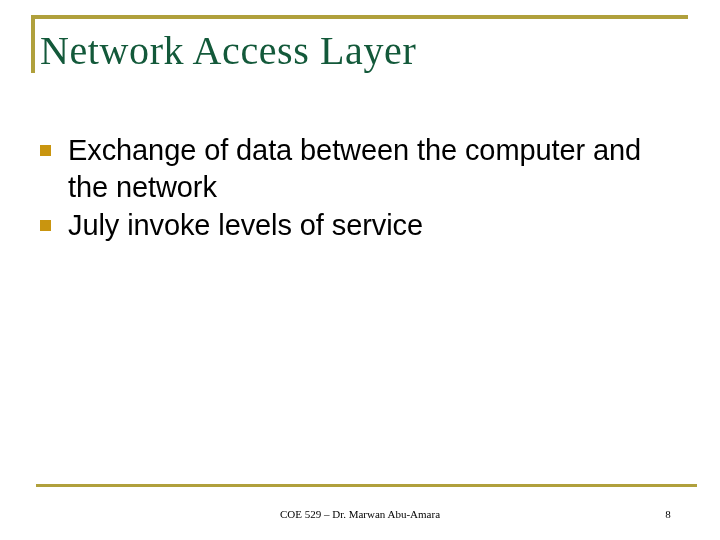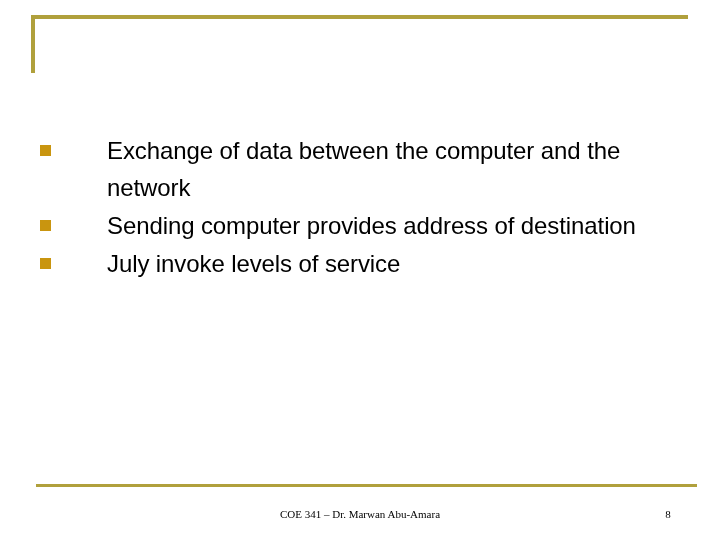--- a/index.html
+++ b/index.html
@@ -65,25 +65,24 @@
     flex: 0 0 auto;
     width: 11px;
     height: 11px;
     background: #c9950f;
     margin-top: 13px;
     margin-right: 17px;
   }
   .bullet-text {
     flex: 1 1 auto;
     font-family: "Liberation Sans", sans-serif;
-    font-size: 24px;
+    font-size: 29px;
     line-height: 37px;
     color: #000000;
     letter-spacing: -0.1px;
-    margin-left: 39px;
   }
 
   
   .footer-rule {
     position: absolute;
     left: 36px;
     top: 484px;
     width: 661px;
     height: 3px;
     background: #b0a03c;
@@ -110,40 +109,37 @@
   }
 </style>
 </head>
 <body>
 
 <div class="slide">
 
   <div class="title-rule-top"></div>
   <div class="title-rule-left"></div>
 
+  <div class="slide-title">Network Access Layer</div>
 
   <div class="body">
 
     <div class="bullet-row">
       <span class="bullet-marker"></span>
       <span class="bullet-text">Exchange of data between the computer and the network</span>
     </div>
 
-    <div class="bullet-row">
-      <span class="bullet-marker"></span>
-      <span class="bullet-text">Sending computer provides address of destination</span>
-    </div>
 
     <div class="bullet-row">
       <span class="bullet-marker"></span>
       <span class="bullet-text">July invoke levels of service</span>
     </div>
 
 
   </div>
 
   <div class="footer-rule"></div>
 
-  <div class="footer-center">COE 341 – Dr. Marwan Abu-Amara</div>
+  <div class="footer-center">COE 529 – Dr. Marwan Abu-Amara</div>
 
   <div class="footer-pagenum">8</div>
 
 </div>
 
 </body></html>

